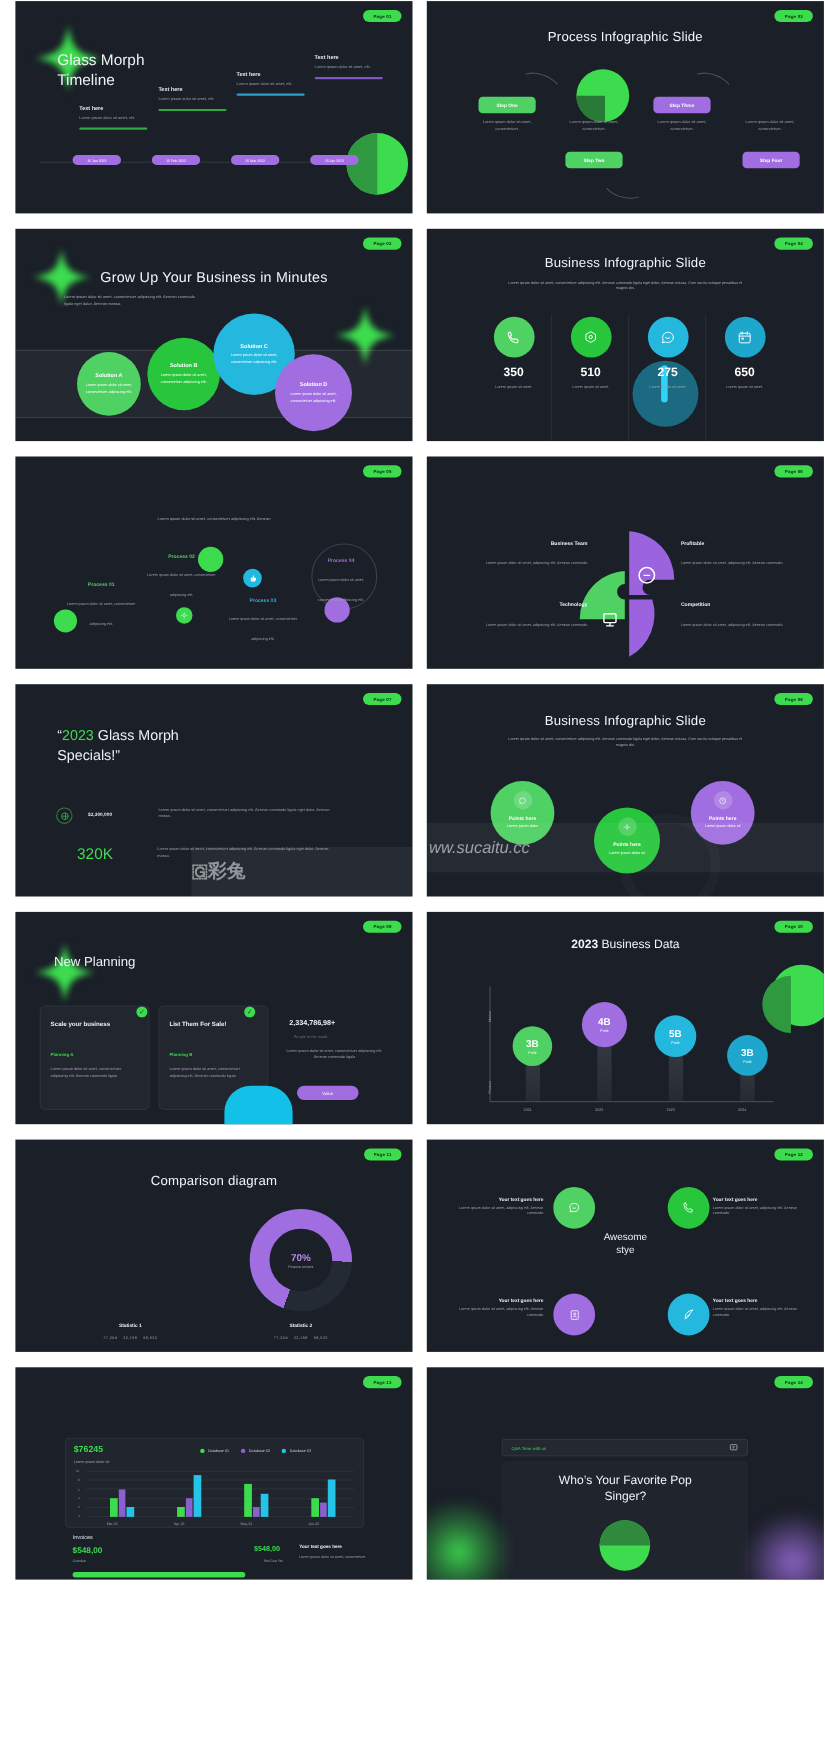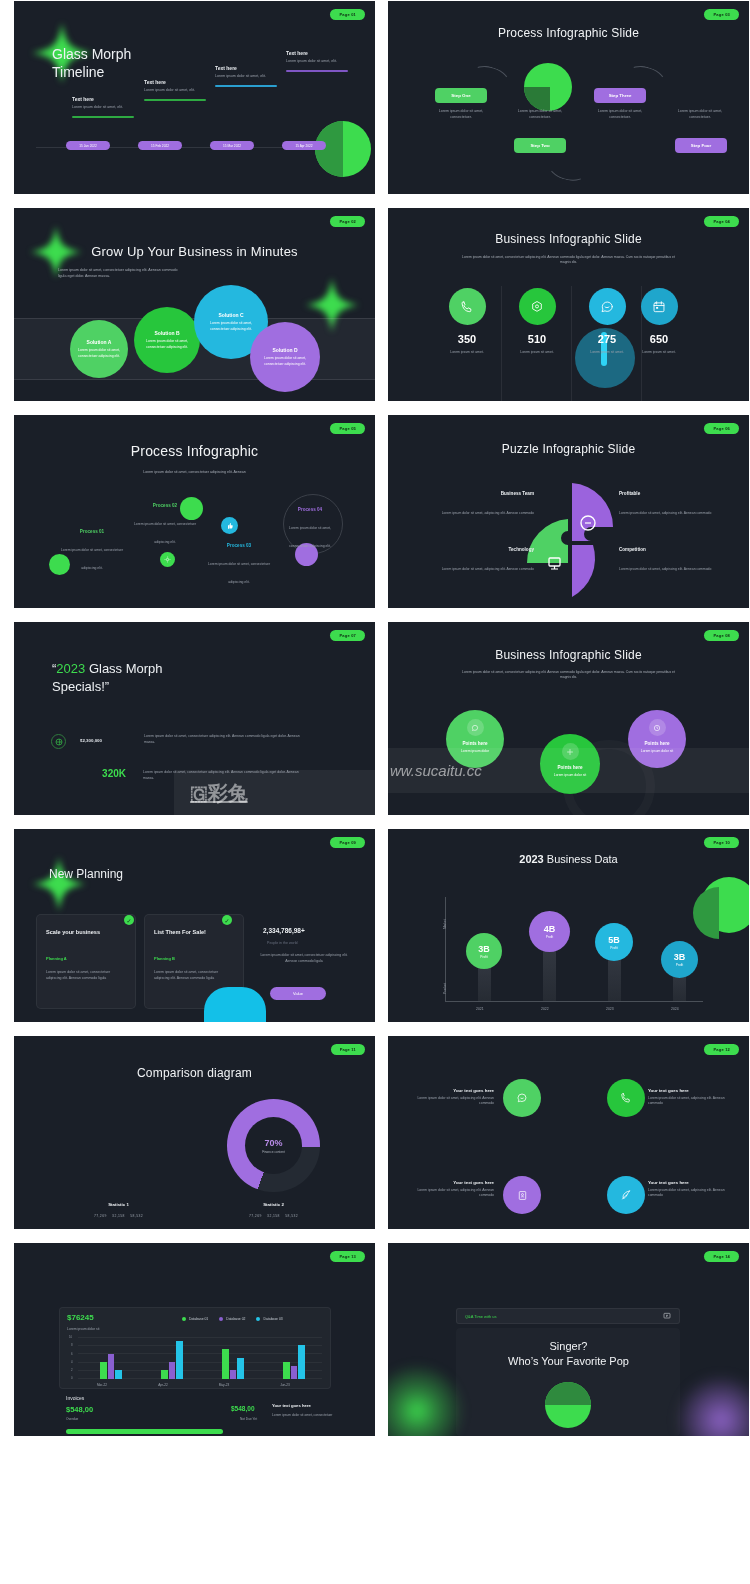--- a/index.html
+++ b/index.html
@@ -98,21 +98,21 @@
   
   .pz { position:absolute; width:112px; }
   .pz b { color:#eef1f4; font-size:4.6px; font-weight:bold; display:block; margin-bottom:4px; }
   .pz span { color:#9aa1ab; font-size:3.4px; line-height:1.65; }
 
   
   .q-title { position:absolute; left:38px; top:38px; font-size:13px; color:#eef1f4; line-height:1.35; }
   .q-row { position:absolute; display:flex; align-items:flex-start; }
   .q-ring { width:15px;height:15px;border-radius:50%;border:1px solid #2f7a3d;display:flex;align-items:center;justify-content:center;color:#3ddc4e;font-size:6px; }
   .q-val { color:#dfe3e8; font-size:4.4px; font-weight:bold; }
-  .q-big { color:#3ddc4e; font-size:10px; font-weight:bold;text-align:right; }
+  .q-big { color:#3ddc4e; font-size:14px; font-weight:normal; }
   .q-p { color:#9aa1ab; font-size:3.5px; line-height:1.7; width:160px; }
 
   
   .pt { position:absolute; border-radius:50%; text-align:center; color:#fff; }
   .pt .pic { width:17px;height:17px;border-radius:50%;background:rgba(255,255,255,.18);margin:9px auto 5px;display:flex;align-items:center;justify-content:center; }
   .pt b { font-size:4.6px; font-weight:bold; display:block; }
   .pt span { font-size:3.4px; line-height:1.5; display:block; margin-top:3px; padding:0 12px; }
 
   
   .np-title { position:absolute; left:35px; top:38px; font-size:12px; color:#eef1f4; }
@@ -305,36 +305,35 @@
     <div class="stat" style="left:188px;top:80px;">
       <div class="ic" style="background:#24b8df;">
         <svg width="14" height="14" viewBox="0 0 24 24" fill="none" stroke="#fff" stroke-width="1.5" stroke-linecap="round">
             <path d="M21 11.5A8.5 8 0 0 1 12.5 19.5a9 9 0 0 1-3.9-.9L3.5 20l1.5-4.4A8 8 0 0 1 4 11.5 8.5 8 0 0 1 12.5 3.5 8.5 8 0 0 1 21 11.5Z"></path>
             <path d="M8.5 12c1 1.5 5.9 1.5 7 0"></path>
           </svg>
       </div>
       <div class="num">275</div>
       <div class="cap">Lorem ipsum sit amet.</div>
     </div>
-    <div class="stat" style="left:240px;top:80px;">
+    <div class="stat" style="left:258px;top:80px;">
       <div class="ic" style="background:#1fa6cc;">
         <svg width="14" height="14" viewBox="0 0 24 24" fill="none" stroke="#fff" stroke-width="1.5" stroke-linecap="round">
             <rect x="3.5" y="5" width="17" height="15" rx="2"></rect>
             <path d="M3.5 9.5h17M8 3v4M16 3v4"></path>
             <rect x="7" y="12" width="3.5" height="3" fill="#fff" stroke="none"></rect>
           </svg>
       </div>
       <div class="num">650</div>
       <div class="cap">Lorem ipsum sit amet.</div>
     </div>
   </div>
 
   <div class="slide">
     <div class="page-badge">Page 05</div>
-    <div class="s-title" style="position:absolute;top:28px;left:0;right:0;font-size:14px;">Process Infographic</div>
     <div class="s-sub" style="position:absolute;top:55px;left:0;right:0;font-size:3.6px;">Lorem ipsum dolor sit amet, consectetuer adipiscing elit. Aenean</div>
 
     <div class="ring" style="right:32px;top:79px;width:60px;height:60px;"></div>
     <div style="position:absolute;left:166px;top:82px;width:23px;height:23px;border-radius:50%;background:#3ddc4e;"></div>
     <div style="position:absolute;left:35px;top:139px;width:21px;height:21px;border-radius:50%;background:#3ddc4e;"></div>
     <div style="position:absolute;right:57px;top:128px;width:23px;height:23px;border-radius:50%;background:#a06ee0;"></div>
 
     <div class="mini-ic" style="left:146px;top:137px;width:15px;height:15px;background:#3ddc4e;">
       <svg width="7" height="7" viewBox="0 0 24 24" fill="none" stroke="#fff" stroke-width="2">
           <circle cx="12" cy="12" r="4"></circle>
@@ -360,21 +359,20 @@
       <span>Lorem ipsum dolor sit amet, consectetuer adipiscing elit.</span>
     </div>
     <div class="pr" style="right:34px;top:92px;width:62px;">
       <b style="color:#a06ee0;">Process 04</b>
       <span>Lorem ipsum dolor sit amet, consectetuer adipiscing elit.</span>
     </div>
   </div>
 
   <div class="slide">
     <div class="page-badge">Page 06</div>
-    <div class="s-title" style="position:absolute;top:27px;left:0;right:0;font-size:12px;">Puzzle Infographic Slide</div>
 
     <svg style="position:absolute;left:137px;top:62px;" width="90" height="128" viewBox="0 0 90 128">
       <path d="M47 6 A44 44 0 0 1 88 50 L66 50 a7 7 0 1 0 0 14 L47 64 Z" fill="#9b63dd"></path>
       <path d="M43 64 L43 46 a7 7 0 1 1 0-14 L43 20 A44 44 0 0 0 2 64 Z" fill="#4fd164" transform="translate(0,22)"></path>
       <path d="M47 68 L68 68 A44 44 0 0 1 47 120 Z" fill="#9b63dd"></path>
       <circle cx="63" cy="46" r="7" fill="none" stroke="#fff" stroke-width="1.4"></circle>
       <path d="M60 46h6" stroke="#fff" stroke-width="1.2"></path>
       <rect x="24" y="81" width="11" height="8" rx="1" fill="none" stroke="#fff" stroke-width="1.3"></rect>
       <path d="M29.5 89v3M26 92h7" stroke="#fff" stroke-width="1.2"></path>
     </svg>
@@ -416,21 +414,21 @@
       <div class="q-val" style="margin:4px 0 0 14px;width:58px;">$2,300,000</div>
       <div class="q-p" style="margin-left:6px;">Lorem ipsum dolor sit amet, consectetuer adipiscing elit. Aenean commodo ligula eget dolor. Aenean massa.</div>
     </div>
 
     <div class="q-row" style="left:56px;top:146px;">
       <div class="q-big" style="width:56px;">320K</div>
       <div class="q-p" style="margin-left:17px;margin-top:2px;">Lorem ipsum dolor sit amet, consectetuer adipiscing elit. Aenean commodo ligula eget dolor. Aenean massa.</div>
     </div>
 
     <div style="position:absolute;left:160px;top:148px;right:0;height:45px;background:rgba(255,255,255,.06);"></div>
-    <div style="position:absolute;left:176px;top:158px;color:rgba(255,255,255,.5);font-size:20px;font-weight:bold;text-decoration:underline;">🇬彩兔</div>
+    <div style="position:absolute;left:160px;top:158px;color:rgba(255,255,255,.5);font-size:17px;font-weight:bold;">🇬彩兔</div>
   </div>
 
   <div class="slide">
     <div class="page-badge">Page 08</div>
     <div class="s-title" style="position:absolute;top:26px;left:0;right:0;font-size:12px;">Business Infographic Slide</div>
     <div class="s-sub" style="position:absolute;top:48px;left:72px;right:72px;font-size:3.4px;">Lorem ipsum dolor sit amet, consectetuer adipiscing elit. Aenean commodo ligula eget dolor. Aenean massa. Cum sociis natoque penatibus et magnis dis.</div>
 
     <div style="position:absolute;left:175px;top:118px;width:92px;height:92px;border-radius:50%;border:9px solid rgba(255,255,255,.028);"></div>
 
     <div class="pt" style="left:58px;top:88px;width:58px;height:58px;background:#4fd164;">
@@ -559,20 +557,24 @@
     <div class="st-nums" style="left:197px;width:125px;top:178px;">
       <span>77,269</span>&nbsp;&nbsp;&nbsp;
       <span>32,158</span>&nbsp;&nbsp;&nbsp;
       <span>58,532</span>
     </div>
   </div>
 
   <div class="slide">
     <div class="page-badge">Page 12</div>
 
+    <div class="aw-mid" style="top:82px;">
+      <div>Awesome</div>
+      <div>stye</div>
+    </div>
 
     <div class="aw-c" style="left:115px;top:43px;background:#4fd164;">
       <svg width="12" height="12" viewBox="0 0 24 24" fill="none" stroke="#fff" stroke-width="1.6">
           <path d="M20 11.5A8 8 0 0 1 12 19a8.6 8.6 0 0 1-3.6-.8L4.5 19.5l1.3-3.8A7.7 7.7 0 0 1 4 11.5 8 8 0 0 1 12 4a8 8 0 0 1 8 7.5Z"></path>
           <path d="M9 12c.9 1.2 5.1 1.2 6 0"></path>
         </svg>
     </div>
     <div class="aw-t" style="left:28px;top:52px;text-align:right;">
       <b>Your text goes here</b>
       <span>Lorem ipsum dolor sit amet, adipiscing elit. Aenean commodo</span>
@@ -693,20 +695,20 @@
 
     <div class="qa-bar" style="left:68px;top:65px;width:224px;height:16px;">
       <span>Q&amp;A Time with us</span>
       <svg width="8" height="8" viewBox="0 0 24 24" fill="none" stroke="#d6dade" stroke-width="1.7">
           <rect x="3" y="4" width="18" height="14" rx="2"></rect>
           <path d="M9 10h6M9 13h4"></path>
         </svg>
     </div>
     <div class="qa-card" style="left:68px;top:85px;width:224px;height:108px;"></div>
     <div class="qa-q" style="top:96px;">
+      <div>Who’s Your Favorite Pop</div>
       <div>Singer?</div>
-      <div>Who’s Your Favorite Pop</div>
     </div>
     <div style="position:absolute;left:157px;top:139px;width:46px;height:46px;border-radius:50%;background:#3ddc4e;"></div>
     <div style="position:absolute;left:157px;top:139px;width:46px;height:23px;border-radius:46px 46px 0 0;background:#2f8a3e;"></div>
   </div>
 
 </div>
 
 </body></html>

